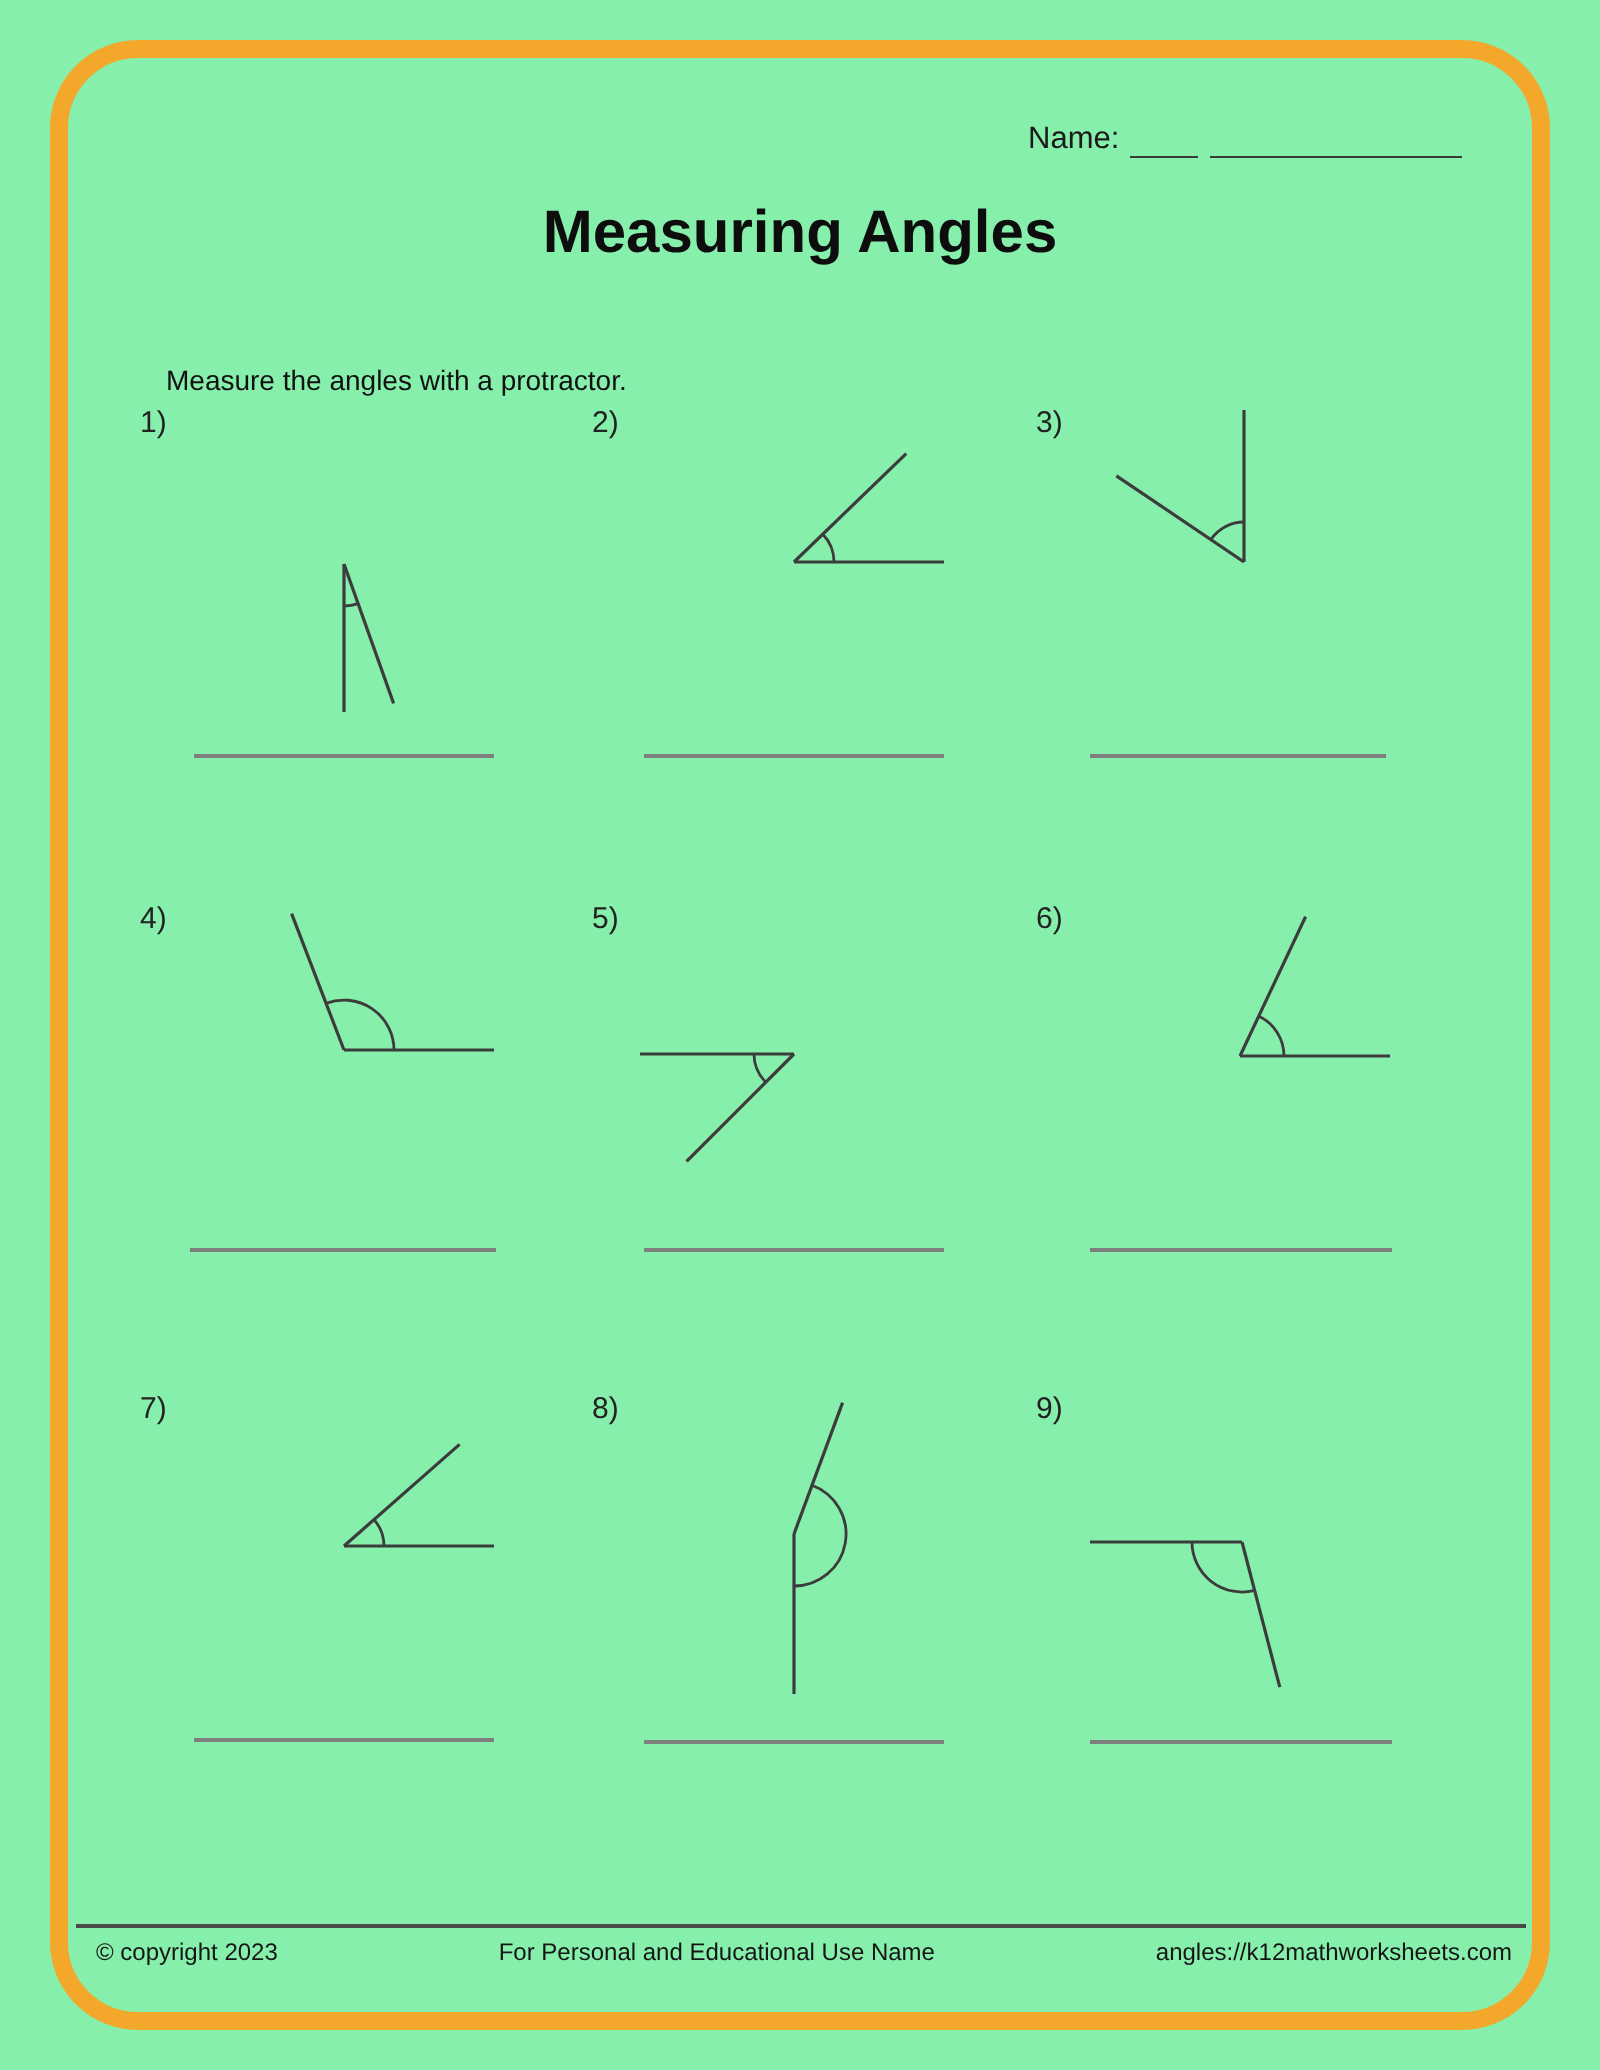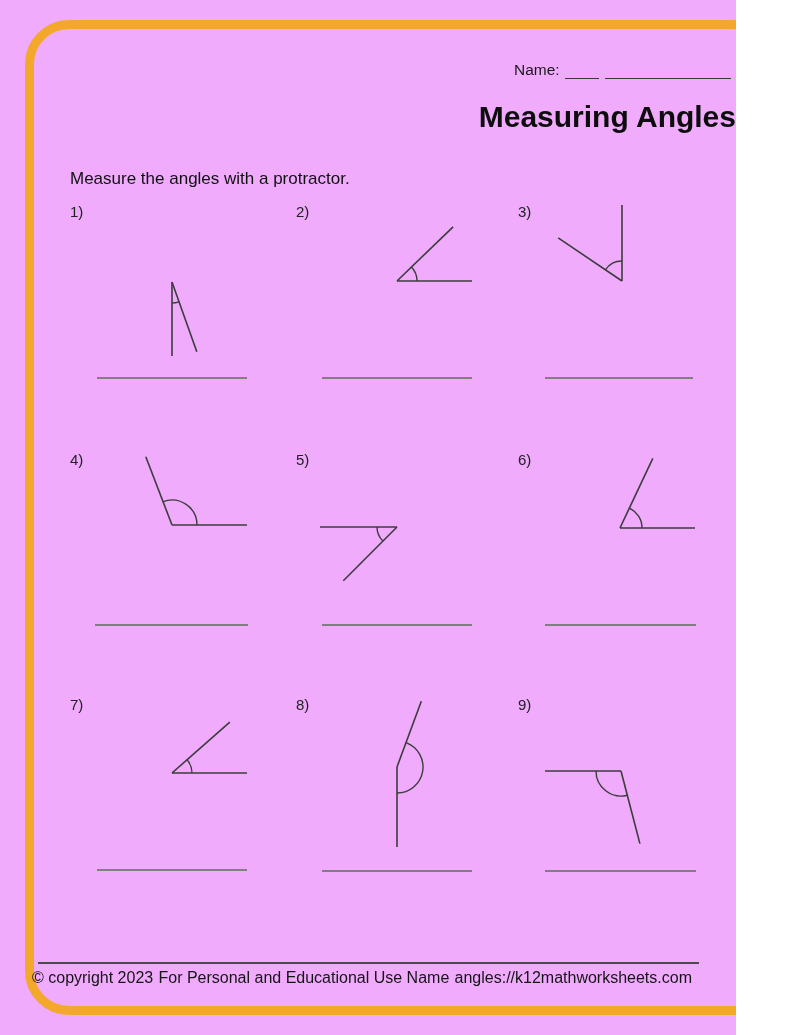--- a/index.html
+++ b/index.html
@@ -1,35 +1,35 @@
 <!DOCTYPE html>
 <html><head>
 <meta charset="utf-8">
 <title>Measuring Angles Worksheet</title>
 <style>
   html,body{margin:0;padding:0;background:#ffffff;}
   body{font-family:"Liberation Sans", sans-serif;}
-  .page{position:relative;width:736px;height:1035px;background:#f0abfc;overflow:hidden;}
+  .page{position:relative;width:800px;height:1035px;background:#86efac;overflow:hidden;}
   .frame{position:absolute;left:25px;top:20px;width:750px;height:995px;
          border:9px solid #f3a72b;border-radius:44px;box-sizing:border-box;}
   .name-row{position:absolute;top:61px;left:514px;display:flex;align-items:flex-end;}
   .name-label{font-size:15.5px;color:#1a1a1a;line-height:18px;}
   .blank{display:inline-block;border-bottom:1.6px solid #3a3a3a;height:16px;}
   .b1{width:34px;margin-left:5px;}
   .b2{width:126px;margin-left:6px;}
-  .title{position:absolute;top:100px;left:0;width:100%;text-align:right;
+  .title{position:absolute;top:100px;left:0;width:100%;text-align:center;
          font-size:30px;font-weight:bold;color:#0d0d0d;margin:0;}
-  .instructions{position:absolute;top:169px;left:70px;font-size:17px;color:#111;margin:0;}
+  .instructions{position:absolute;top:169px;left:70px;font-size:14px;color:#111;margin:13px;}
   .cell{position:absolute;width:232px;height:250px;}
   .pnum{position:absolute;left:8px;top:3px;font-size:15px;color:#222;}
   .cell svg{position:absolute;left:0;top:0;display:block;}
   .footer-rule{position:absolute;left:38px;right:37px;top:962px;height:0;
                border-top:2px solid #4a4a4a;}
-  .footer{position:absolute;left:32px;right:44px;top:969px;display:flex;
-          justify-content:space-between;font-size:16px;color:#151515;}
+  .footer{position:absolute;left:48px;right:44px;top:969px;display:flex;
+          justify-content:space-between;font-size:12px;color:#151515;}
 </style>
 </head>
 <body>
 
 <div class="page">
   <div class="frame" id="frame" style="border-color: rgb(243, 167, 43);"></div>
 
   <div class="name-row">
     <span class="name-label">Name:</span>
     <span class="blank b1"></span>

